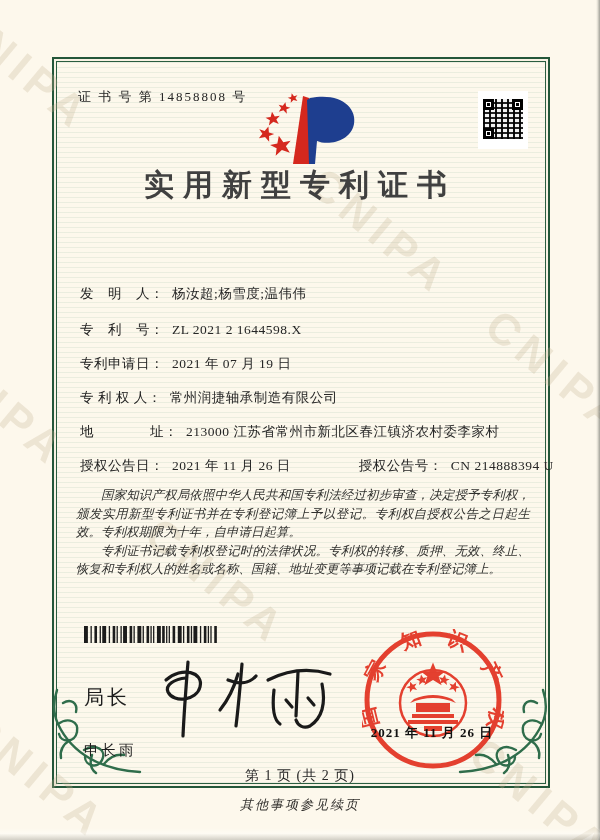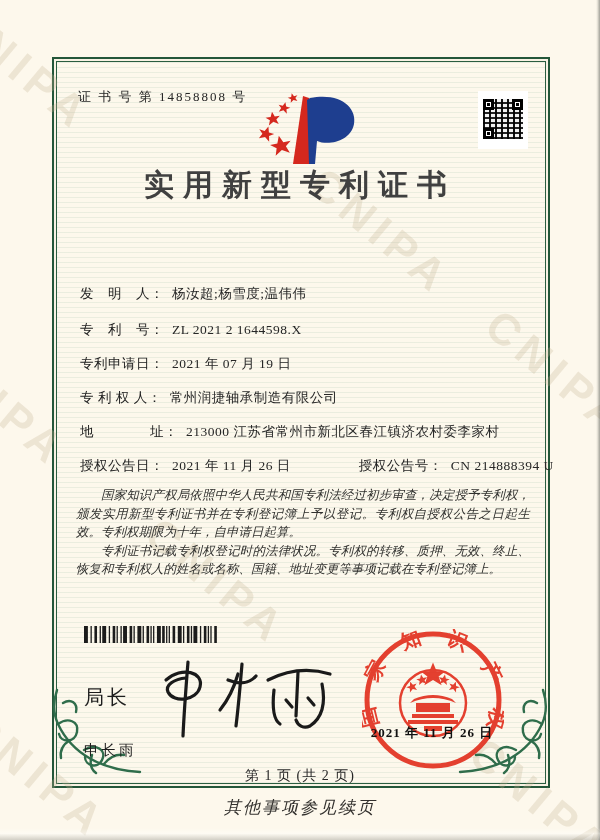--- a/index.html
+++ b/index.html
@@ -44,21 +44,21 @@
   .sign-title{position:absolute;left:84px;top:684px;font-family:"Liberation Sans","DejaVu Sans",sans-serif;
          font-size:20px;letter-spacing:3px;color:#1d1d1d;}
   .sign-name{position:absolute;left:84px;top:710px;font-family:"Liberation Sans","DejaVu Sans",sans-serif;
          font-size:14.5px;letter-spacing:3px;color:#1d1d1d;margin-top:31px;}
   .autograph{position:absolute;left:150px;top:652px;}
   .seal{position:absolute;left:362px;top:629px;}
   .seal-date{position:absolute;left:356px;top:724px;width:152px;text-align:center;
          font-size:13px;font-weight:bold;color:#111;letter-spacing:1px;}
   .page-no{position:absolute;left:0;top:767px;width:600px;text-align:center;font-size:14px;letter-spacing:1px;}
   .cont-note{position:absolute;left:0;top:796px;width:600px;text-align:center;
-         font-size:17px;font-style:italic;letter-spacing:2px;color:#33312e;}
+         font-size:13px;font-style:italic;letter-spacing:2px;color:#33312e;}
 </style>
 </head>
 <body>
 
 <div class="page">
 
   <div class="wm" style="left:-28px;top:-6px;">CNIPA</div>
   <div class="wm" style="left:332px;top:158px;">CNIPA</div>
   <div class="wm" style="left:-52px;top:330px;">CNIPA</div>
   <div class="wm" style="left:508px;top:300px;">CNIPA</div>

